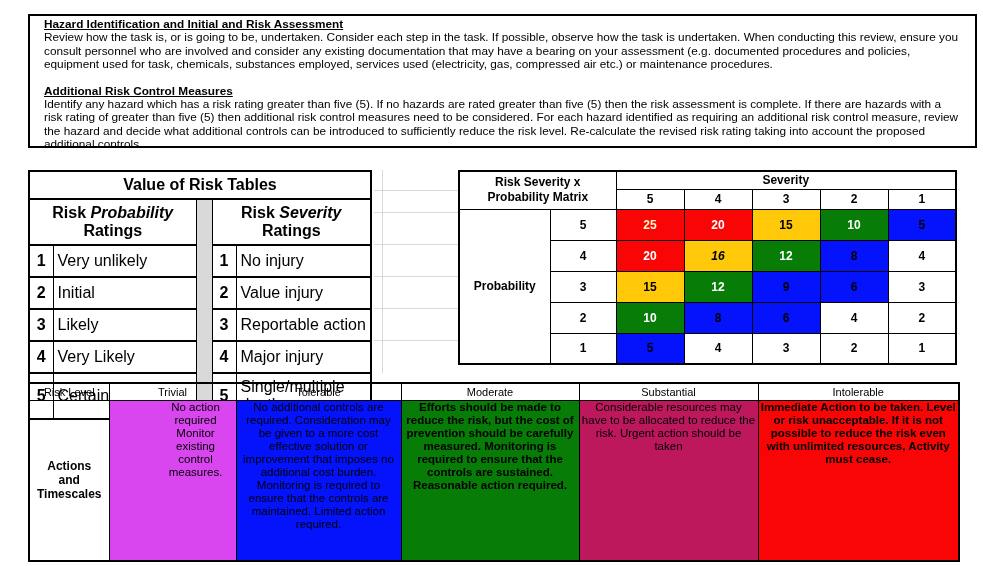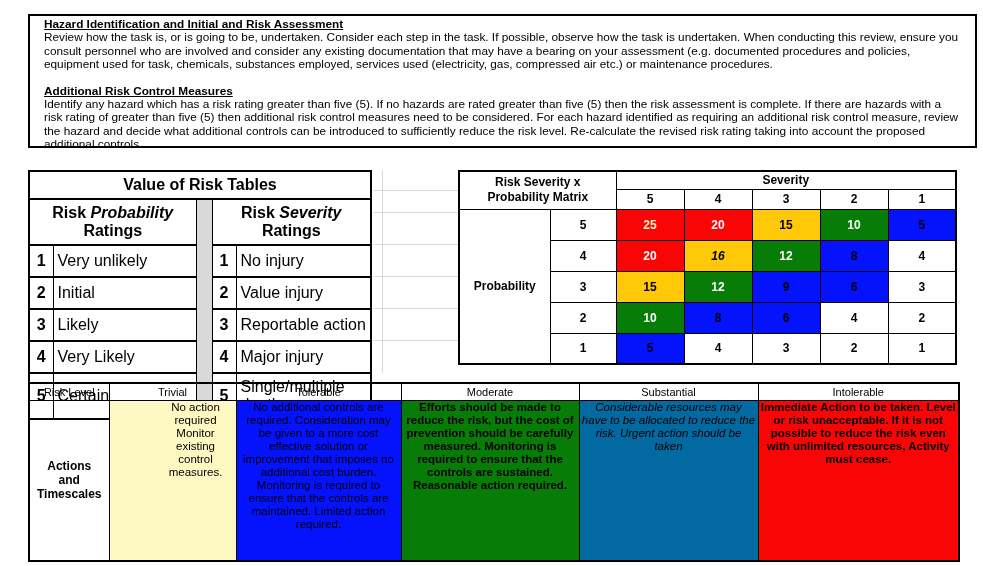--- a/index.html
+++ b/index.html
@@ -200,23 +200,23 @@
       <td class="rl-head">Trivial</td>
       <td class="rl-head">Tolerable</td>
       <td class="rl-head">Moderate</td>
       <td class="rl-head">Substantial</td>
       <td class="rl-head">Intolerable</td>
     </tr>
     <tr class="data">
       <td class="rl-actions">Actions
 and
 Timescales</td>
-      <td class="rl-cell" style="background: #fef9c3; color: rgb(0, 0, 0); padding-left: 48px;">No action required
+      <td class="rl-cell" style="background: #d946ef; color: rgb(0, 0, 0); padding-left: 48px;">No action required
 Monitor existing control measures.</td>
       <td class="rl-cell" style="background: rgb(5, 19, 252); color: rgb(0, 0, 0);">No additional controls are required. Consideration may be given to a more cost effective solution or improvement that imposes no additional cost burden. Monitoring is required to ensure that the controls are maintained. Limited action required.</td>
       <td class="rl-cell" style="background: rgb(7, 125, 7); color: rgb(0, 0, 0); font-weight: bold;">Efforts should be made to reduce the risk, but the cost of prevention should be carefully measured. Monitoring is required to ensure that the controls are sustained. Reasonable action required.</td>
-      <td class="rl-cell" style="background: #0369a1; color: rgb(0, 0, 0); font-style: italic;">Considerable resources may have to be allocated to reduce the risk. Urgent action should be taken</td>
+      <td class="rl-cell" style="background: #be185d; color: rgb(0, 0, 0);">Considerable resources may have to be allocated to reduce the risk. Urgent action should be taken</td>
       <td class="rl-cell" style="background: rgb(250, 5, 5); color: rgb(0, 0, 0); font-weight: bold;">Immediate Action to be taken. Level or risk unacceptable. If it is not possible to reduce the risk even with unlimited resources, Activity must cease.</td>
     </tr>
   </tbody>
     </table>
 
 </div>
 
 </body></html>

